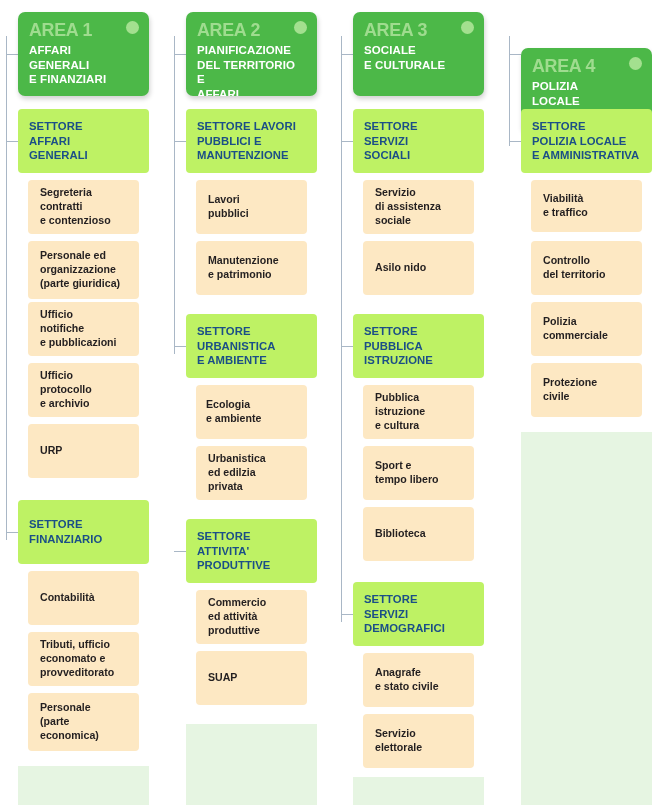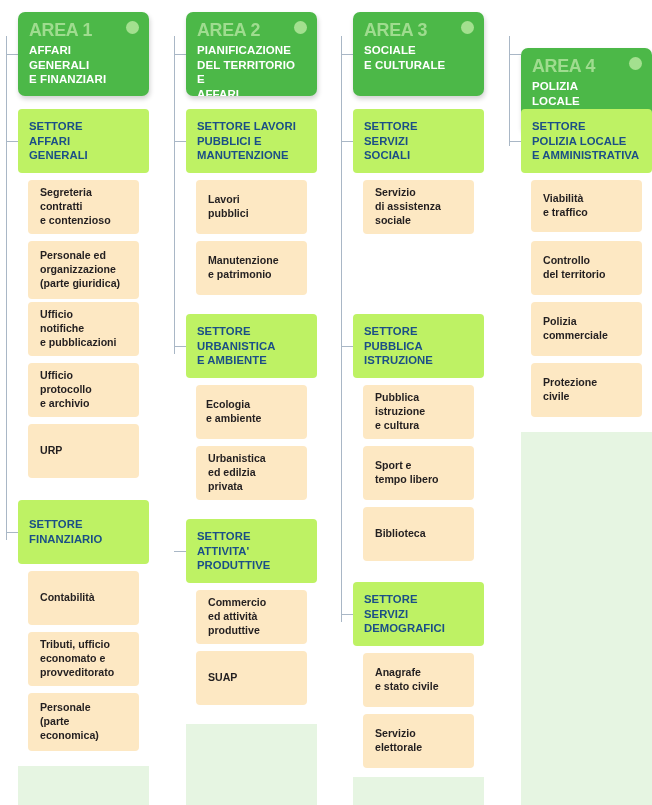--- a/index.html
+++ b/index.html
@@ -272,20 +272,23 @@
       <div class="settore-card" style="top: 103px; height: 64px;">
         <div class="settore-title">SETTORE
 SERVIZI
 SOCIALI</div>
       </div>
       <div class="ufficio-card" style="top: 174px; height: 54px;">
         <div class="ufficio-title">Servizio
 di assistenza
 sociale</div>
       </div>
+      <div class="ufficio-card" style="top: 235px; height: 54px;">
+        <div class="ufficio-title">Asilo nido</div>
+      </div>
       <div class="branch" style="top: 340px; width: 12px;"></div>
       <div class="settore-card" style="top: 308px; height: 64px;">
         <div class="settore-title">SETTORE
 PUBBLICA
 ISTRUZIONE</div>
       </div>
       <div class="ufficio-card" style="top: 379px; height: 54px;">
         <div class="ufficio-title">Pubblica
 istruzione
 e cultura</div>

